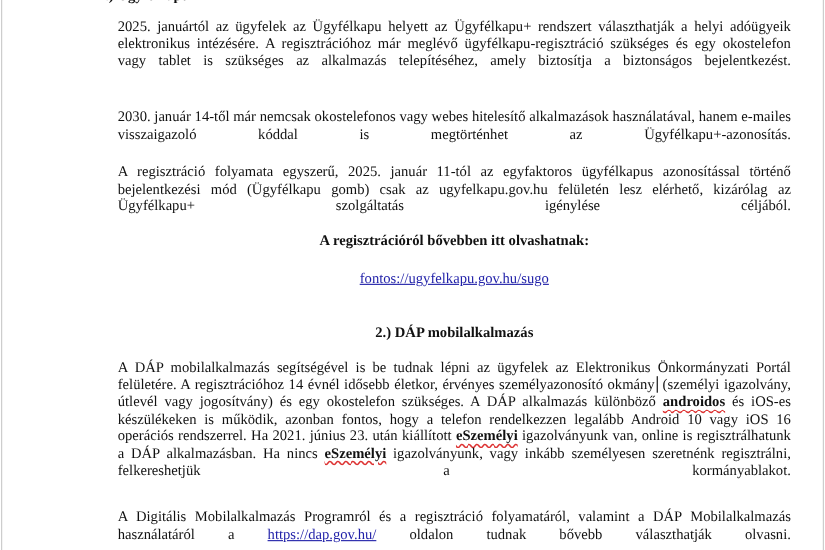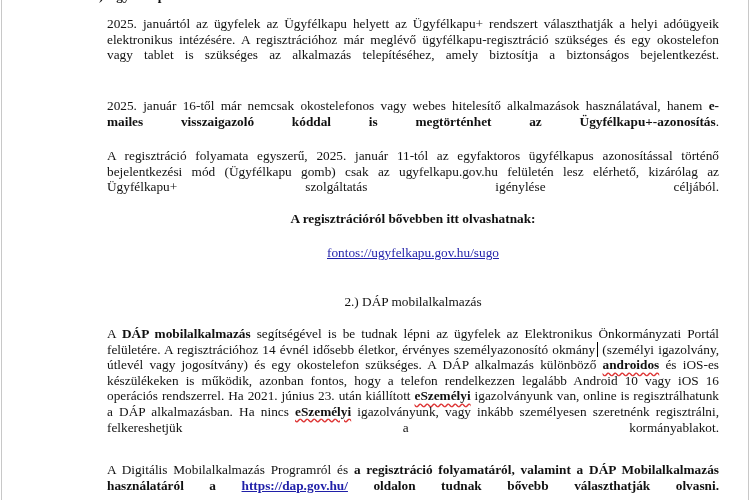--- a/index.html
+++ b/index.html
@@ -12,40 +12,40 @@
   }
   .page-border-left { position: absolute; left: 1px; top: 0; width: 1px; height: 500px; background: #c8c8c8; }
   .page-border-right { position: absolute; left: 748px; top: 0; width: 1px; height: 500px; background: #c8c8c8; }
   .page {
     position: absolute; left: 89px; top: 0; width: 612px;
     font-size: 13.3px; line-height: 15.6px;
   }
   .para { position: absolute; left: 18px; width: 612px; margin: 0; text-align: justify; }
   .para::after { content: ""; display: inline-block; width: 100%; height: 0; }
   .left { text-align: center; }
-  b { font-weight: bold; }
+  b { font-weight: normal; }
   a { color: #1a0dab; color: #1f1fa8; text-decoration: underline; }
-  .heading { font-weight: normal; }
+  .heading { font-weight: bold; }
   .squiggle { text-decoration: underline wavy #d33; text-underline-offset: 2px; font-weight: bold; }
   .cursor { display: inline-block; width: 1px; height: 15px; background: #000; vertical-align: -3px; margin-left: 2px; }
   .clipped-heading { position: absolute; top: -12px; left: 0; font-weight: bold; }
 </style>
 </head>
 <body>
 
 <div class="page-border-left"></div>
 <div class="page-border-right"></div>
 
 <div class="page">
 
   <div class="clipped-heading">1.) Ügyfélkapu+</div>
 
   <p class="para" style="top:16px">2025. januártól az ügyfelek az Ügyfélkapu helyett az Ügyfélkapu+ rendszert választhatják a helyi adóügyeik elektronikus intézésére. A regisztrációhoz már meglévő ügyfélkapu-regisztráció szükséges és egy okostelefon vagy tablet is szükséges az alkalmazás telepítéséhez, amely biztosítja a biztonságos bejelentkezést.</p>
 
-  <p class="para" style="top:98px"><span>2025. január 16-től már nemcsak okostelefonos vagy webes hitelesítő alkalmazások használatával, hanem </span><b>e-mailes visszaigazoló kóddal is megtörténhet az Ügyfélkapu+-azonosítás</b><span>.</span></p>
+  <p class="para" style="top:98px"><span>2030. január 14-től már nemcsak okostelefonos vagy webes hitelesítő alkalmazások használatával, hanem </span><b>e-mailes visszaigazoló kóddal is megtörténhet az Ügyfélkapu+-azonosítás</b><span>.</span></p>
 
   <p class="para" style="top:148px"> A regisztráció folyamata egyszerű, 2025. január 11-tól az egyfaktoros ügyfélkapus azonosítással történő bejelentkezési mód (Ügyfélkapu gomb) csak az ugyfelkapu.gov.hu felületén lesz elérhető, kizárólag az Ügyfélkapu+ szolgáltatás igénylése céljából.</p>
 
   <p class="para left" style="top:211px; font-weight:bold;"> A regisztrációról bővebben itt olvashatnak:</p>
 
   <p class="para left" style="top:245px">
     <a>fontos://ugyfelkapu.gov.hu/sugo</a><br>
   </p>
 
   <p class="para left heading" style="top:294px">2.) DÁP mobilalkalmazás</p>

